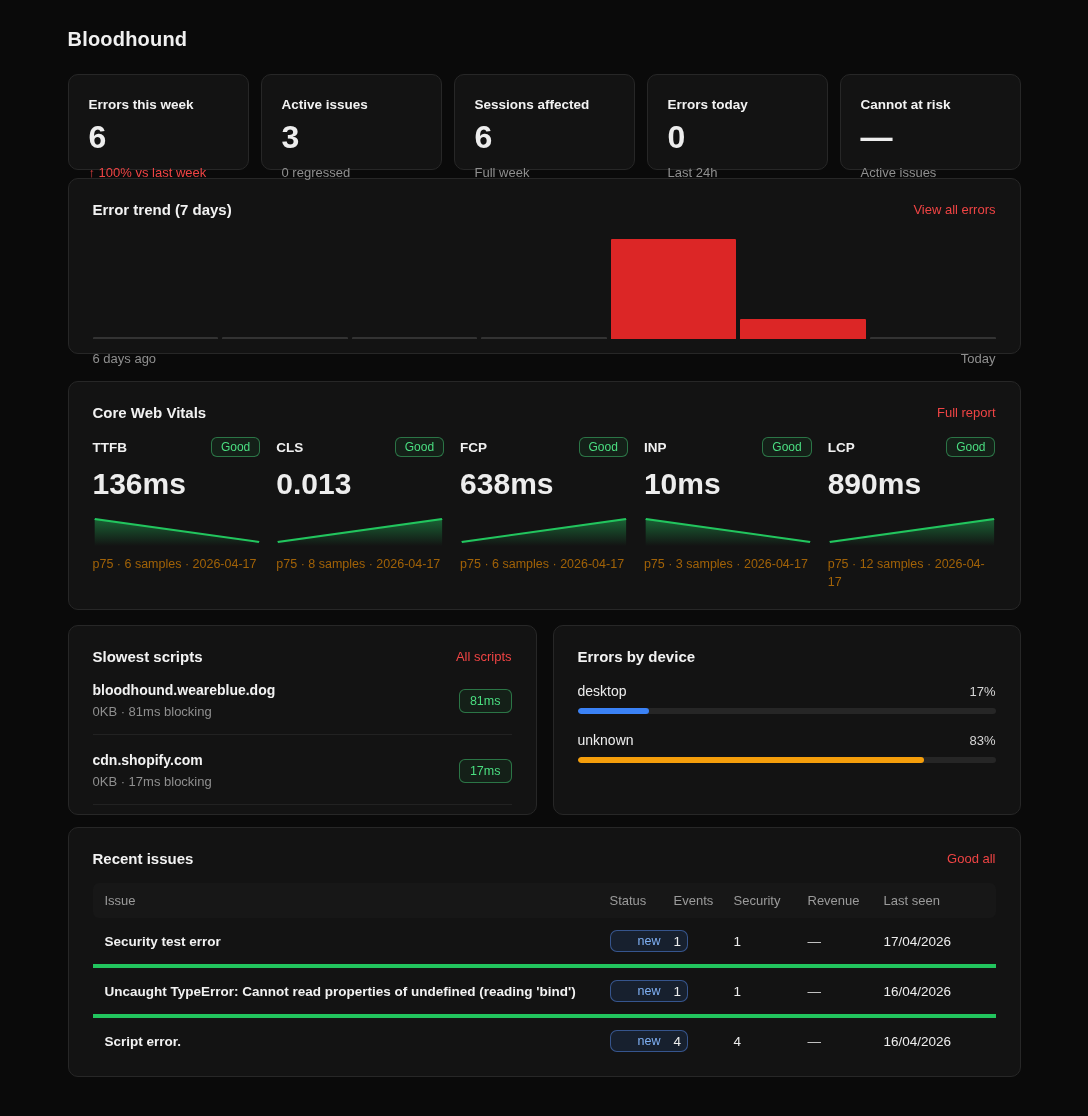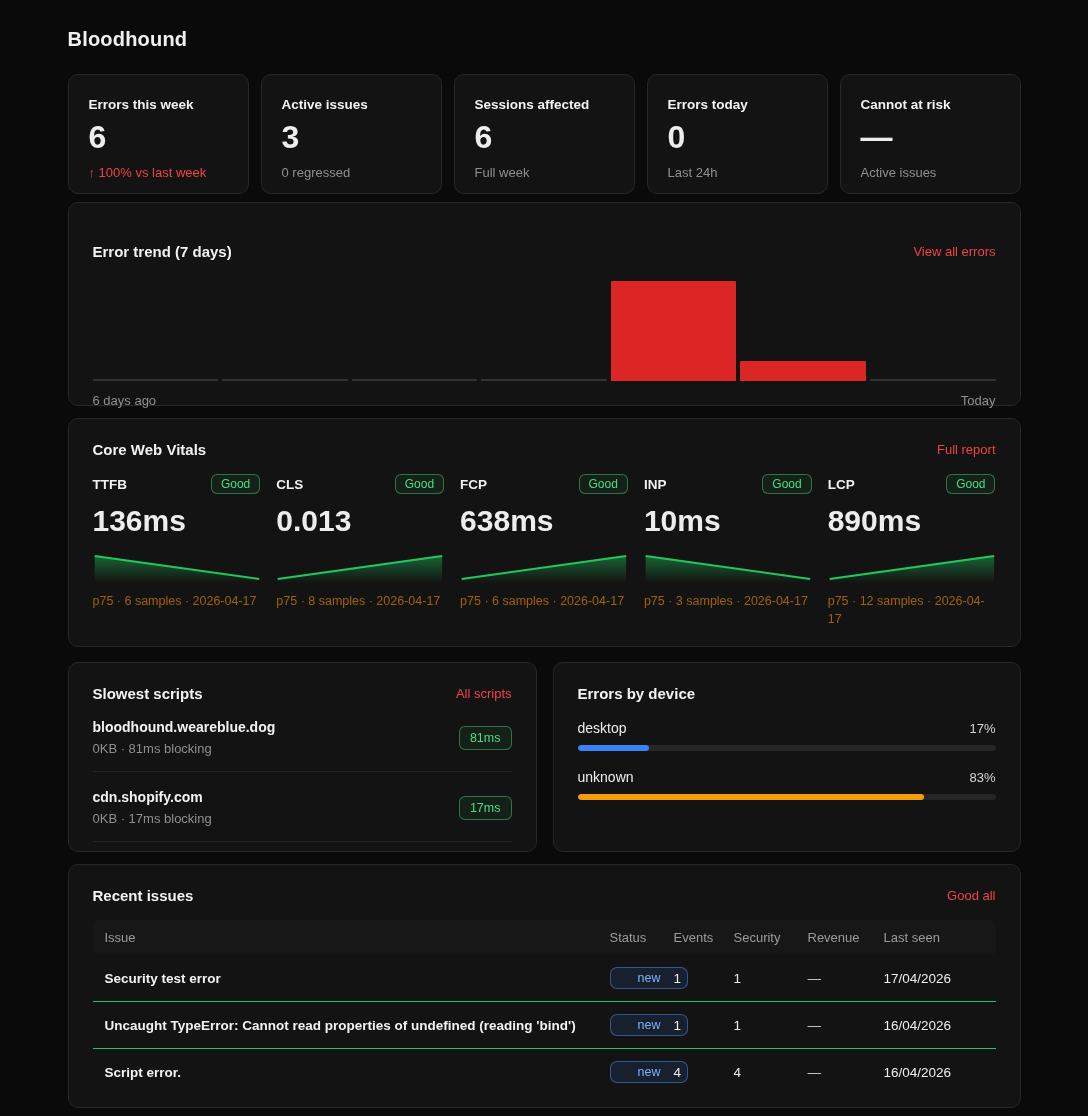--- a/index.html
+++ b/index.html
@@ -14,33 +14,33 @@
   h1.page-title { font-size:20px; font-weight:700; letter-spacing:.2px; margin-bottom:23px; }
 
   .card {
     background:#131313;
     border:1px solid #272727;
     border-radius:10px;
   }
 
   
   .stats-row { display:flex; gap:12px; margin-bottom:8px; }
-  .stat-card { flex:1; height:120px; padding:22px 20px 20px; }
+  .stat-card { flex:1; height:96px; padding:22px 20px 20px; }
   .stat-label { font-size:13.5px; font-weight:700; color:#f2f2f2; }
   .stat-value { font-size:32px; font-weight:700; color:#ededed; margin-top:8px; line-height:1.1; }
   .stat-sub { font-size:13px; color:#8f8f8f; margin-top:10px; }
   .stat-sub.negative { color:#ef4444; }
 
   
   .sec-head { display:flex; justify-content:space-between; align-items:center; }
   .sec-title { font-size:15px; font-weight:700; color:#f2f2f2; }
   a.sec-link { font-size:13px; color:#ef4444; text-decoration:none; }
 
   
-  .trend-card { padding:40px 24px 16px; height:204px; margin-bottom:12px; }
+  .trend-card { padding:22px 24px 16px; height:176px; margin-bottom:27px; }
   .trend-chart { display:flex; align-items:flex-end; gap:4px; height:100px; margin-top:21px; }
   .trend-bar { flex:1; background:#dc2626; border-radius:1px 1px 0 0; }
   .trend-bar.zero { height:2px; background:#333333; }
   .trend-xlabels { display:flex; justify-content:space-between; margin-top:12px; font-size:13px; color:#8f8f8f; }
 
   
   .cwv-card { padding:22px 24px 18px; min-height:212px; margin-bottom:15px; }
   .cwv-grid { display:flex; gap:16px; margin-top:16px; }
   .cwv-metric { flex:1; min-width:0; }
   .cwv-name-row { display:flex; justify-content:space-between; align-items:center; }
@@ -73,21 +73,21 @@
   .device-pct { font-size:13px; color:#d6d6d6; }
   .progress-track { width:100%; height:6px; background:#262626; border-radius:3px; overflow:hidden; }
   .progress-fill { height:100%; border-radius:3px; }
 
   
   .issues-card { padding:22px 24px 12px; }
   .issues-table { margin-top:16px; }
   .tbl-row { display:grid; grid-template-columns:1fr 62px 58px 72px 74px 100px; column-gap:2px; align-items:center; }
   .tbl-head { background:#171717; border-radius:6px; padding:10px 12px; }
   .tbl-head .th { font-size:13px; color:#9b9b9b; }
-  .tbl-body-row { padding:12px 12px; border-bottom:1px solid #22c55e; }
+  .tbl-body-row { padding:12px 12px; border-bottom:4px solid #22c55e; }
   .tbl-body-row:last-child { border-bottom:none; }
   .cell-issue { font-size:13.5px; font-weight:700; color:#f2f2f2; padding-right:12px; }
   .cell { font-size:13.5px; color:#ededed; }
   .cell-dash { color:#d6d6d6; }
   .badge-new {
     display:inline-block; font-size:12.5px; color:#7fb0f5; background:rgba(59,130,246,.12);
     border:1px solid rgba(80,130,220,.55); border-radius:7px; padding:3px 27px;
   }
 </style>
 </head>

